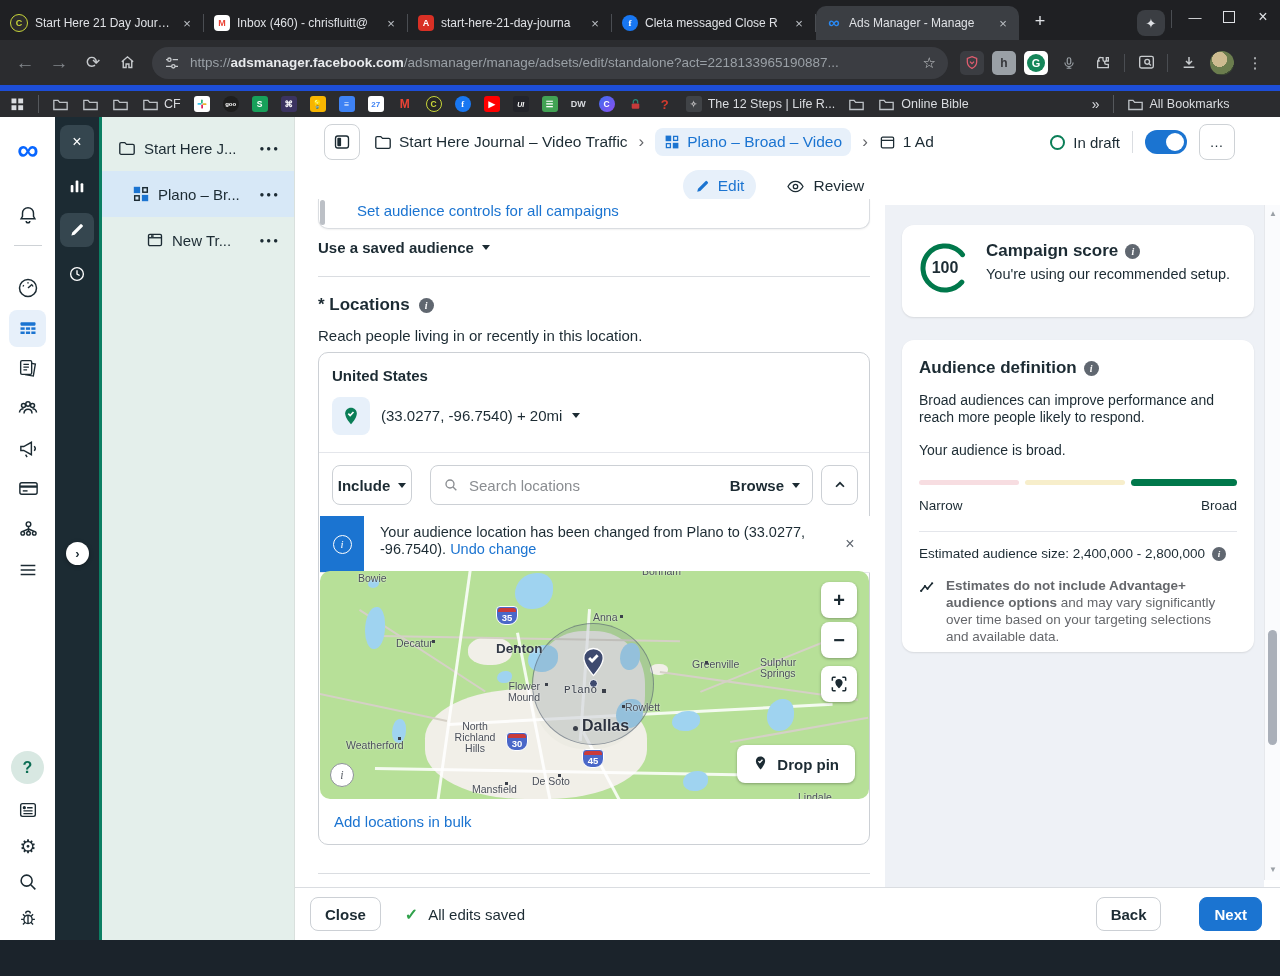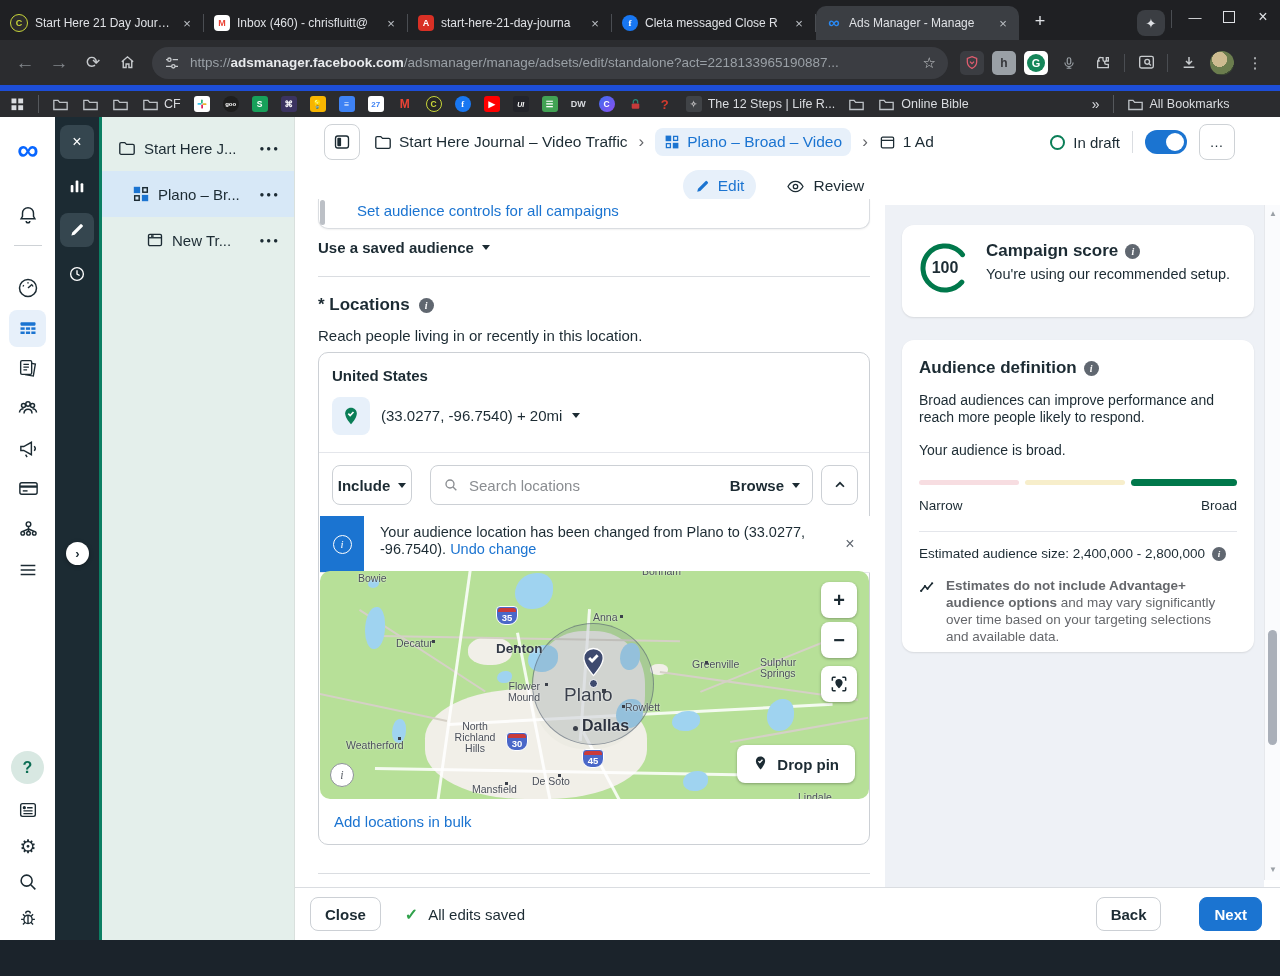--- a/index.html
+++ b/index.html
@@ -88,21 +88,21 @@
   
   #map{left:1px;top:218px;width:549px;height:228px;background:#b7e098;border-radius:10px;overflow:hidden;}
   .urban{position:absolute;background:#f1efe8;border-radius:45%;}
   .lake{position:absolute;background:#9fd3f0;border-radius:60% 40% 55% 45%;}
   .road{position:absolute;background:#ffffff;opacity:.85;transform-origin:0 0;}
   .roadg{position:absolute;background:#d5d0c6;transform-origin:0 0;}
   .mlabel{position:absolute;font-size:10.5px;color:#4a4f59;white-space:nowrap;text-shadow:0 0 2px #fff;}
   .mlabel.two{white-space:normal;width:54px;line-height:11px;}
   .mlabel.big{font-size:16px;font-weight:bold;color:#2d3340;}
   .mlabel.med{font-size:13.5px;font-weight:bold;color:#333a46;margin-left:24px;}
-  .mlabel.pl{font-size:19px;color:#3a404c;}
+  .mlabel.pl{font-size:11px;color:#3a404c;font-family:Liberation Mono, monospace;}
   .mdot{position:absolute;width:3px;height:3px;background:#3b404a;}
   .shield{position:absolute;width:22px;height:19px;background:#4a67c8;border-radius:4px 4px 9px 9px;border:1px solid #fff;
           box-sizing:border-box;display:flex;align-items:flex-end;justify-content:center;color:#fff;font-size:9.5px;font-weight:bold;line-height:12px;}
   .shield::before{content:"";position:absolute;left:1px;right:1px;top:1px;height:4px;background:#c93a3a;border-radius:3px 3px 0 0;}
   #radius{position:absolute;left:212px;top:52px;width:122px;height:122px;border-radius:50%;
           background:rgba(105,118,134,.20);border:1.5px solid rgba(80,92,110,.55);box-sizing:border-box;}
   .mapbtn{position:absolute;width:36px;height:36px;background:#fff;border-radius:8px;box-shadow:0 1px 3px rgba(0,0,0,.3);
           display:flex;align-items:center;justify-content:center;font-size:20px;color:#1c2b33;font-weight:600;}
   #droppin{position:absolute;right:14px;bottom:16px;height:38px;background:#fff;border-radius:8px;box-shadow:0 1px 3px rgba(0,0,0,.3);
            display:flex;align-items:center;gap:9px;padding:0 16px;font-size:15px;font-weight:600;color:#1c2b33;}

